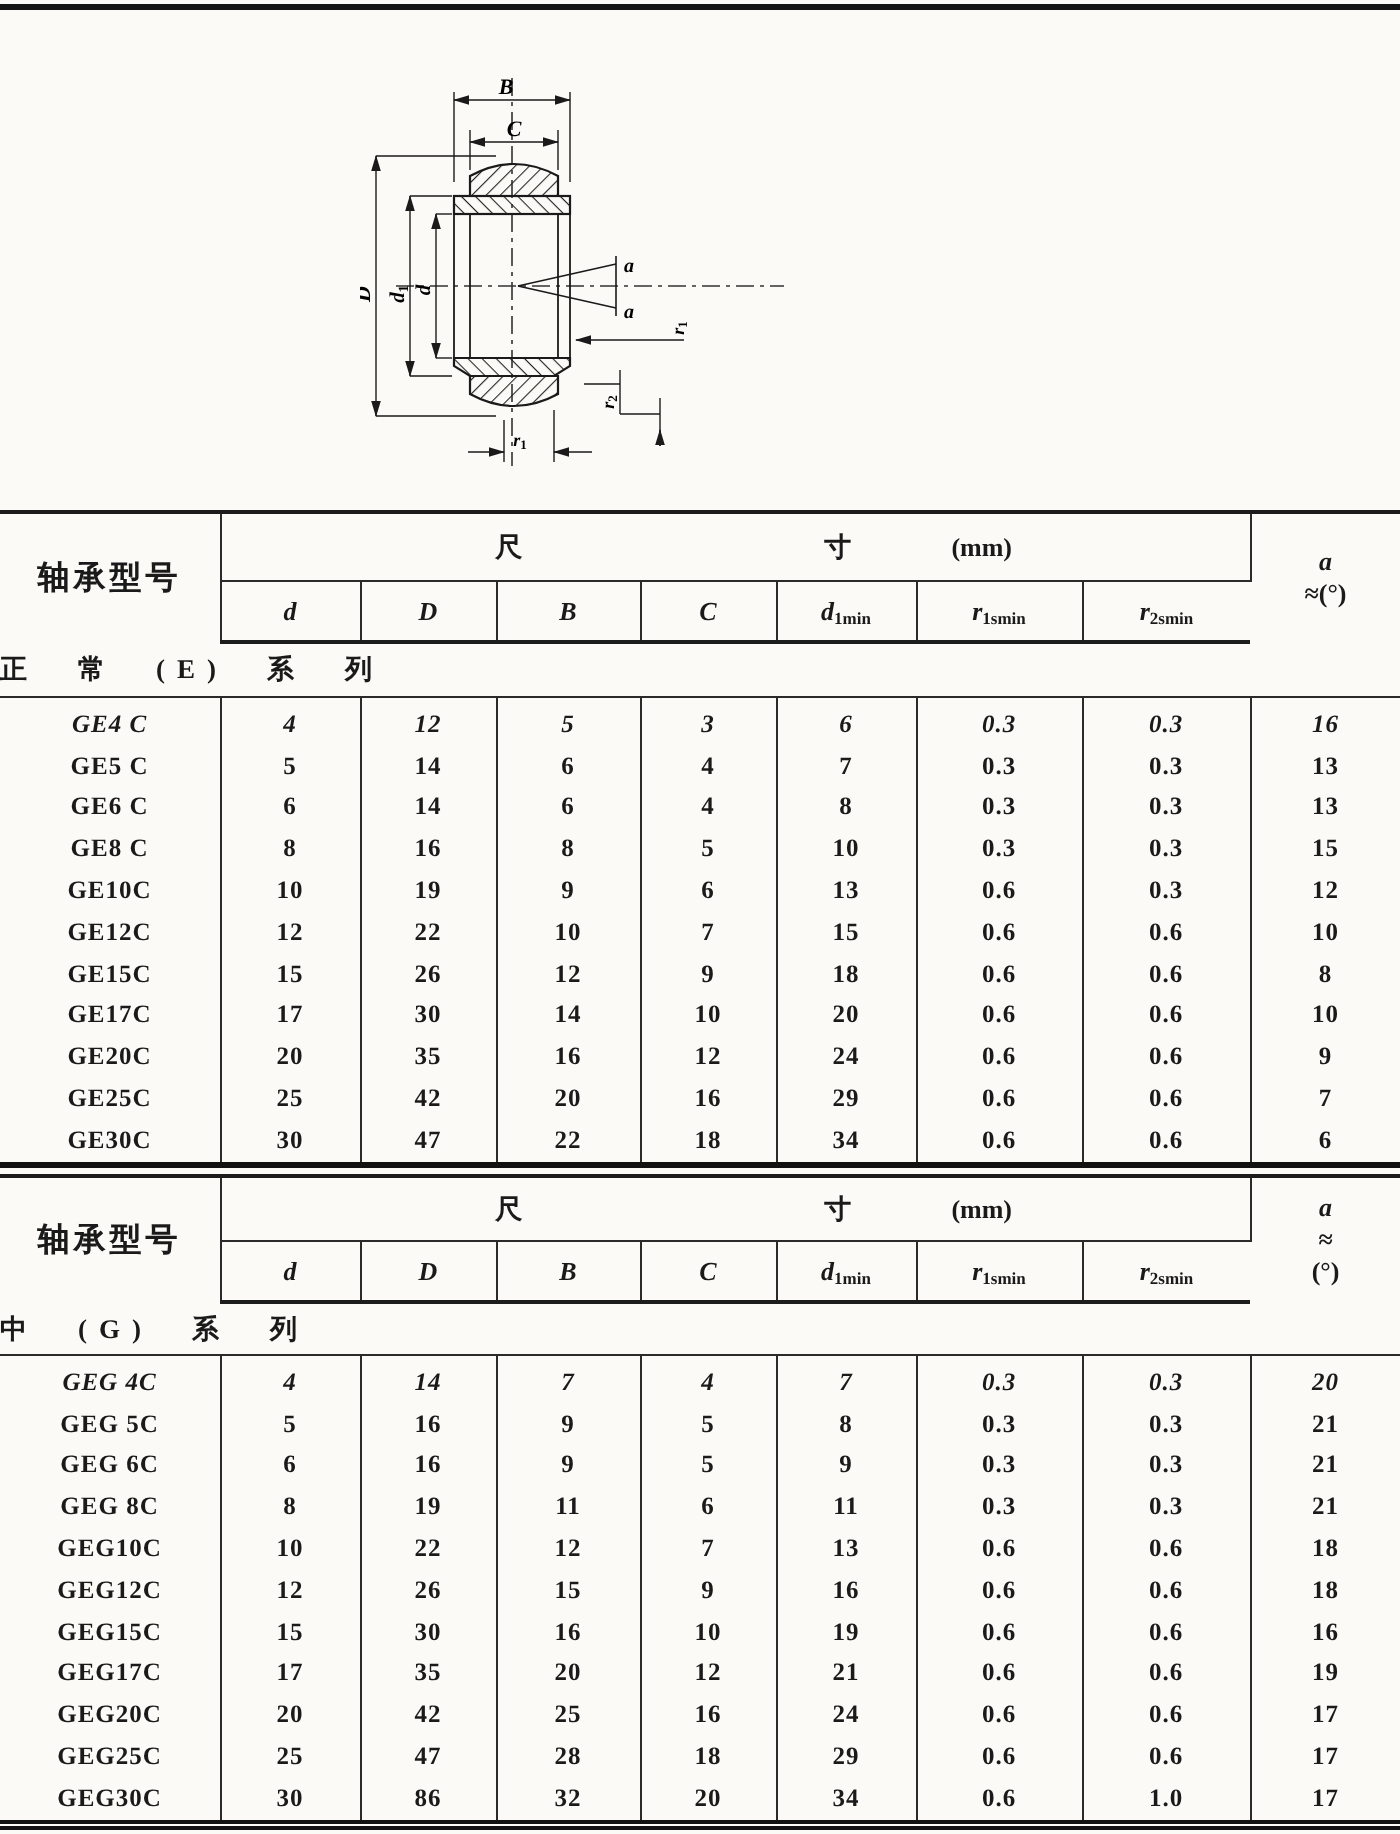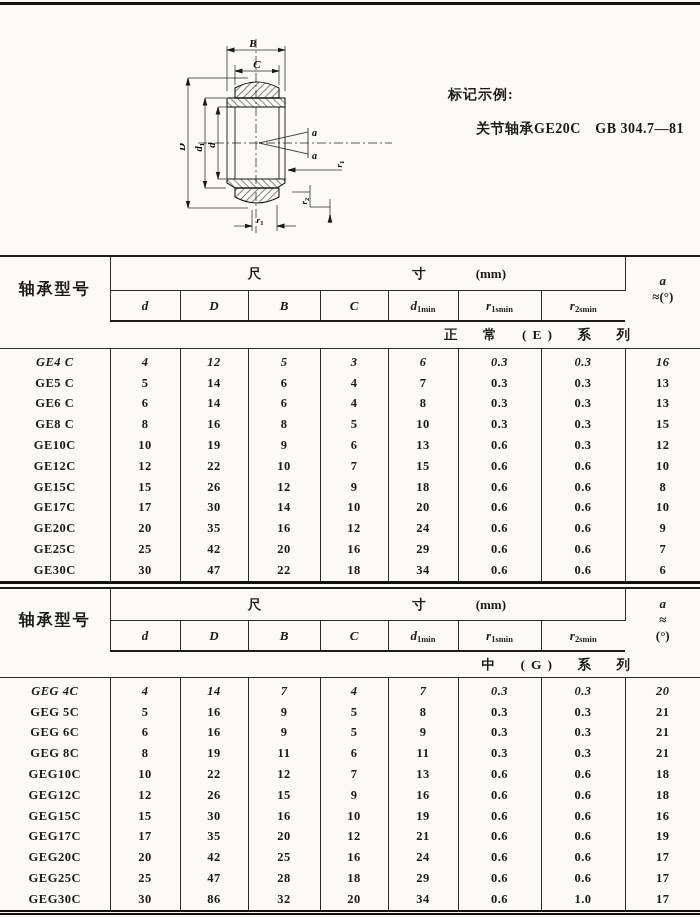--- a/index.html
+++ b/index.html
@@ -24,21 +24,21 @@
   th.size-h{position:relative;border-bottom:1.6px solid #2a2a2a;border-right:1.4px solid #2a2a2a;font-size:13.5px;}
   th.size-h .sz{position:absolute;top:50%;transform:translate(-50%,-50%);white-space:nowrap;}
   th.size-h .c1{left:28%;}
   th.size-h .c2{left:60%;}
   th.size-h .c3{left:74%;font-size:13px;}
   th.angle-h{font-size:13px;font-style:italic;line-height:1.25;}
   th.angle-h .up{font-style:normal;}
   .it{font-style:italic;}
   .h2 sub,.angle-h sub{font-size:8.5px;font-style:normal;vertical-align:-2px;letter-spacing:0;margin-top:24px;}
   tr.band td{height:26px;border-bottom:1.6px solid #2a2a2a;font-size:13.5px;letter-spacing:6px;
-             text-align:right;padding-right:64px;}
+             text-align:left;padding-right:64px;}
   #table2 tr.band td{height:25px;}
   .spec tbody td{height:20.8px;font-size:12.5px;letter-spacing:.5px;}
   .spec tbody td + td{border-left:1.4px solid #2a2a2a;}
   .spec tbody tr:first-child td{padding-top:3px;font-style:italic;}
 </style>
 </head>
 <body>
 
 <div class="page">
   <div class="top-rule"></div>
@@ -133,24 +133,20 @@
 
     <g stroke="#1a1a1a" stroke-width="0.7">
       <line x1="72" y1="177" x2="72" y2="198"></line>
       <line x1="97" y1="172" x2="97" y2="198"></line>
       <line x1="54" y1="193" x2="72" y2="193" marker-end="url(#ah)"></line>
       <line x1="116" y1="193" x2="97" y2="193" marker-end="url(#ah)"></line>
     </g>
     <text x="80" y="190" font-size="9" font-style="italic" font-weight="700" text-anchor="middle"><tspan>r</tspan><tspan font-size="6.5" dy="1.5" font-style="normal">1</tspan></text>
   </svg>
 
-  <div class="marking">
-    <div class="marking-label">标记示例:</div>
-    <div class="marking-value">关节轴承GE20C　GB 304.7—81</div>
-  </div>
 
   <table class="spec" id="table1">
     <colgroup>
       <col style="width:110px">
         <col style="width:70px">
         <col style="width:68px">
         <col style="width:72px">
       <col style="width:68px">
         <col style="width:70px">
         <col style="width:83px">

